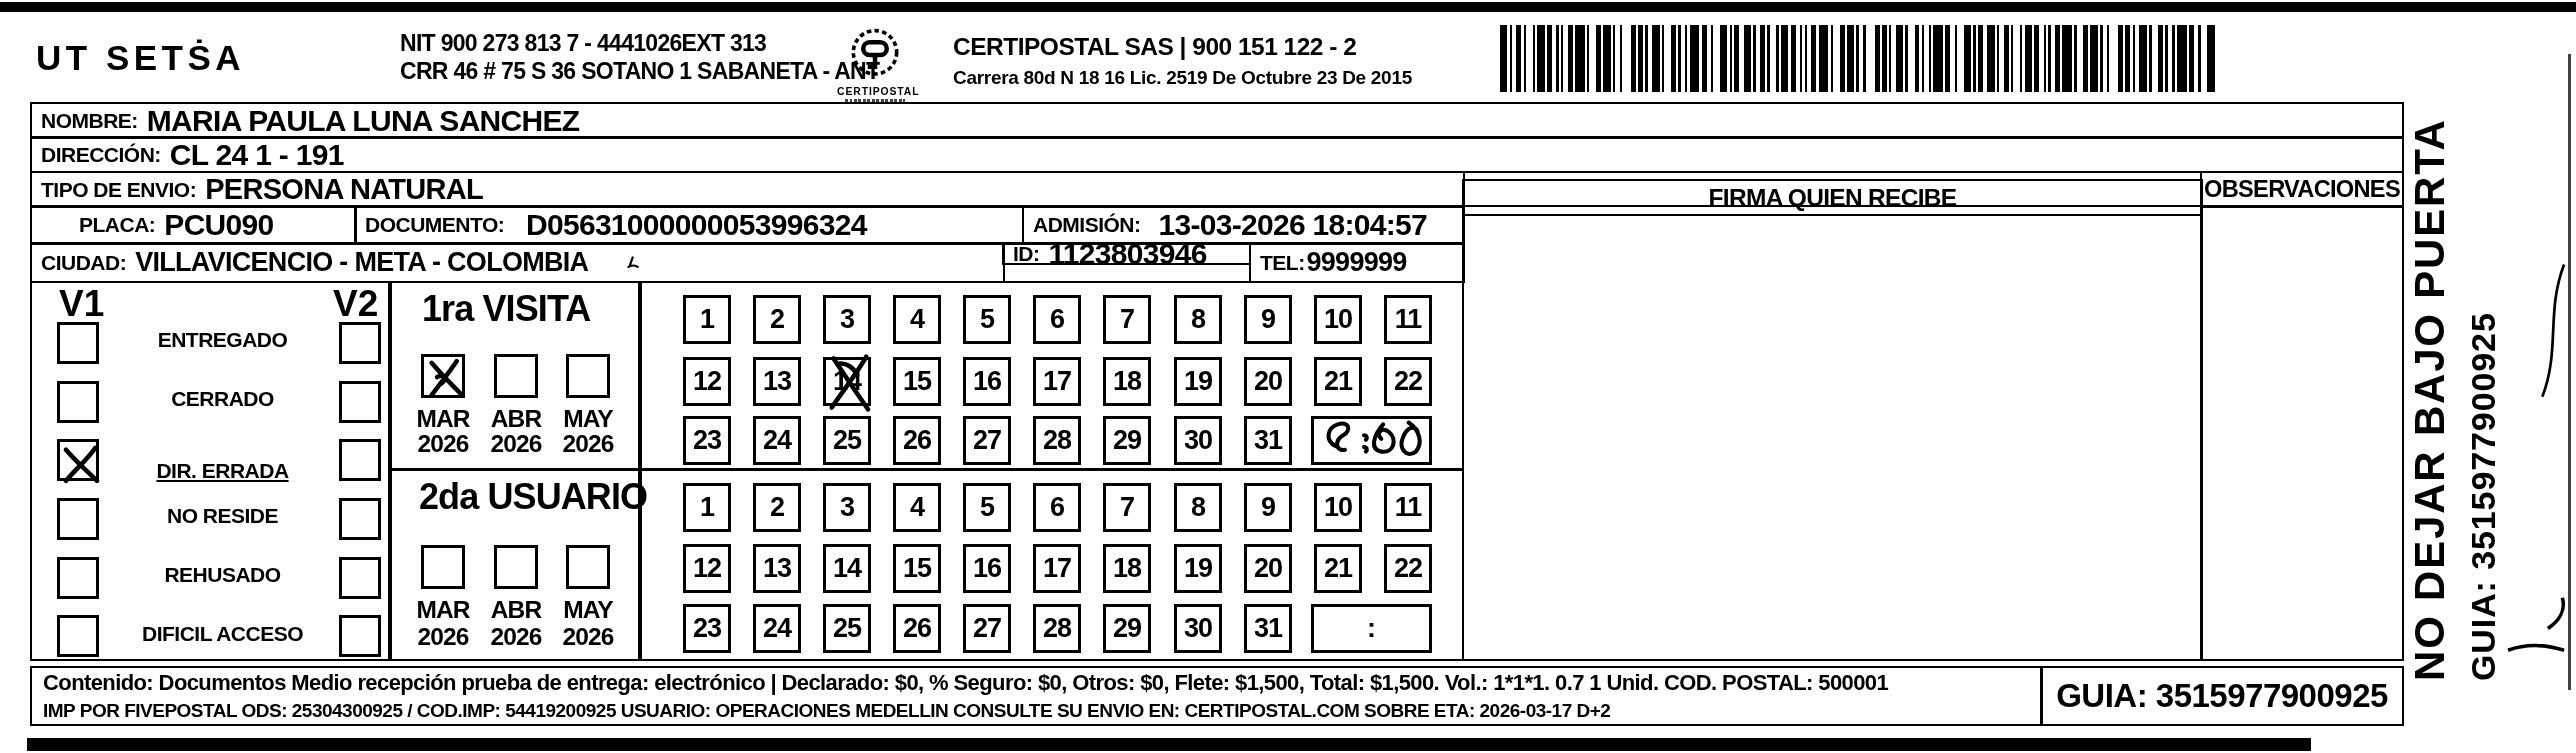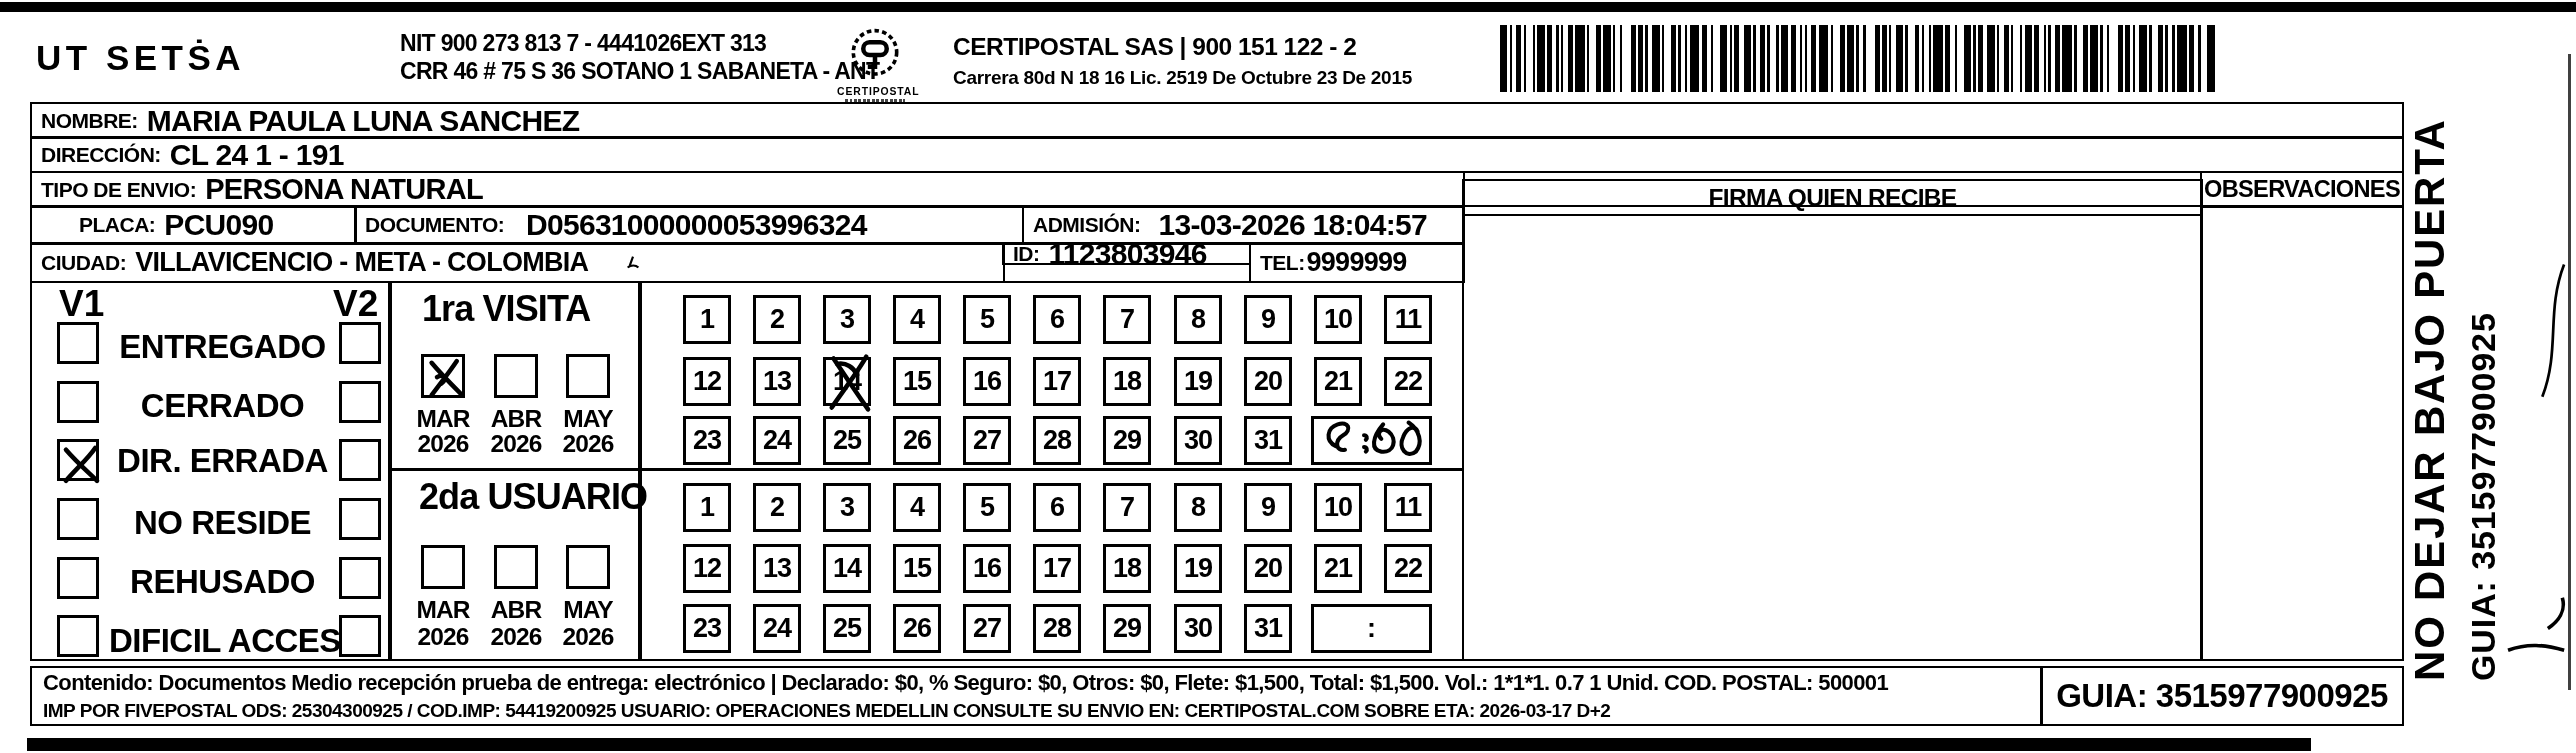--- a/index.html
+++ b/index.html
@@ -18,21 +18,21 @@
   .nit{font-size:23px;font-weight:bold;letter-spacing:-0.7px;line-height:28px;}
   .entity1{font-size:24.5px;font-weight:bold;letter-spacing:-0.5px;}
   .entity2{font-size:19px;font-weight:bold;letter-spacing:-0.3px;margin-top:6.4px;}
   .logo-cap{font-size:10.4px;font-weight:bold;letter-spacing:0.9px;text-align:center;}
   .logo-tag{height:3.6px;width:60px;margin:1.8px auto 0;
             background:repeating-linear-gradient(90deg,#444 0 2.7px,#fff 2.7px 4.5px);}
   .vtitle{font-size:36px;font-weight:bold;letter-spacing:-0.9px;position:absolute;}
   .vlabel{font-size:37px;font-weight:bold;position:absolute;}
   .cbx{position:absolute;width:42px;height:42px;border:3.6px solid #000;box-sizing:border-box;background:#fff;}
   .cbx svg{position:absolute;left:-5.4px;top:-5.4px;overflow:visible;}
-  .opt-label{position:absolute;width:227px;text-align:center;font-weight:bold;font-size:33px;letter-spacing:-0.5px;}
+  .opt-label{position:absolute;width:227px;text-align:center;font-weight:bold;font-size:21px;letter-spacing:-0.5px;}
   .mlabel,.myear{position:absolute;width:62px;text-align:center;font-weight:bold;font-size:24.5px;letter-spacing:-0.9px;}
   .daybox{position:absolute;width:48px;height:49px;border:3.6px solid #000;box-sizing:border-box;
           display:flex;align-items:center;justify-content:center;
           font-weight:bold;font-size:27px;letter-spacing:-0.9px;background:#fff;}
   .daybox svg{position:absolute;left:-7.3px;top:-9px;overflow:visible;}
   .timebox{position:absolute;height:49px;border:3.6px solid #000;box-sizing:border-box;
            display:flex;align-items:center;justify-content:center;
            font-weight:bold;font-size:27px;background:#fff;}
   .timebox svg{position:absolute;left:0;top:-11px;overflow:visible;}
   .rot{position:absolute;writing-mode:vertical-rl;transform:rotate(180deg);
@@ -131,21 +131,21 @@
       <div class="cbx" style="left: 307px; top: 39px;"></div>
       <div class="cbx" style="left: 25.4px; top: 98px;"></div>
       <div class="opt-label" style="left: 77px; top: 104px;">CERRADO</div>
       <div class="cbx" style="left: 307px; top: 98px;"></div>
       <div class="cbx" style="left: 25.4px; top: 156px;">
         <svg width="53" height="53" viewBox="0 0 58 58">
           <path d="M12 14 C24 28 38 40 46 48" fill="none" stroke="#000" stroke-width="5" stroke-linecap="round"></path>
           <path d="M44 12 C36 24 22 36 12 48" fill="none" stroke="#000" stroke-width="5" stroke-linecap="round"></path>
         </svg>
       </div>
-      <div class="opt-label" style="left: 77px; top: 159px;">DIR. ERRADA</div>
+      <div class="opt-label" style="left: 77px; top: 176px; text-decoration: underline;">DIR. ERRADA</div>
       <div class="cbx" style="left: 307px; top: 156px;"></div>
       <div class="cbx" style="left: 25.4px; top: 215px;"></div>
       <div class="opt-label" style="left: 77px; top: 221px;">NO RESIDE</div>
       <div class="cbx" style="left: 307px; top: 215px;"></div>
       <div class="cbx" style="left: 25.4px; top: 274px;"></div>
       <div class="opt-label" style="left: 77px; top: 280px;">REHUSADO</div>
       <div class="cbx" style="left: 307px; top: 274px;"></div>
       <div class="cbx" style="left: 25.4px; top: 332px;"></div>
       <div class="opt-label" style="left: 77px; top: 339px;">DIFICIL ACCESO</div>
       <div class="cbx" style="left: 307px; top: 332px;"></div>

